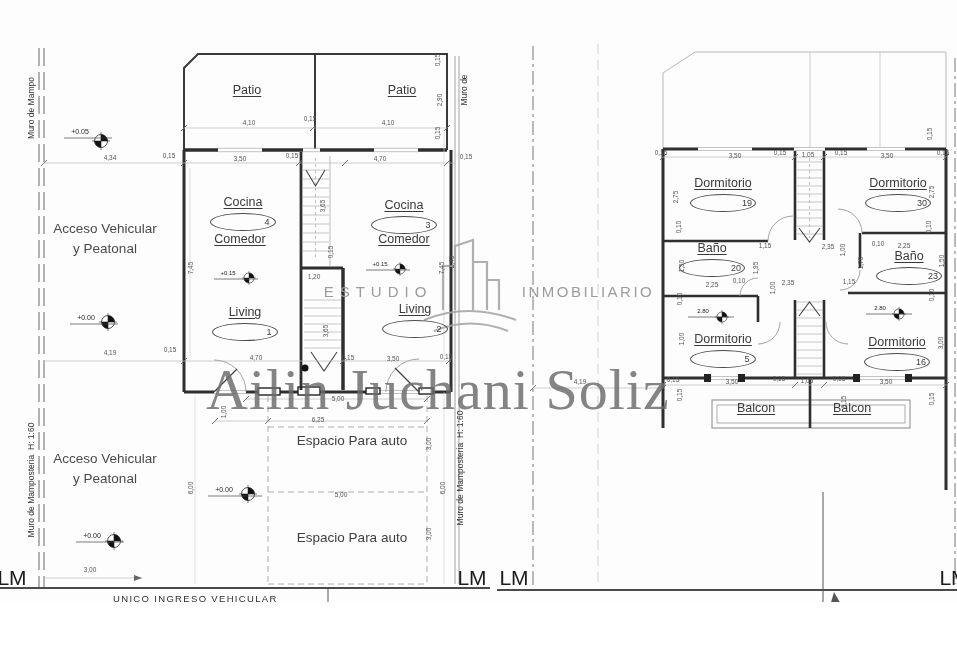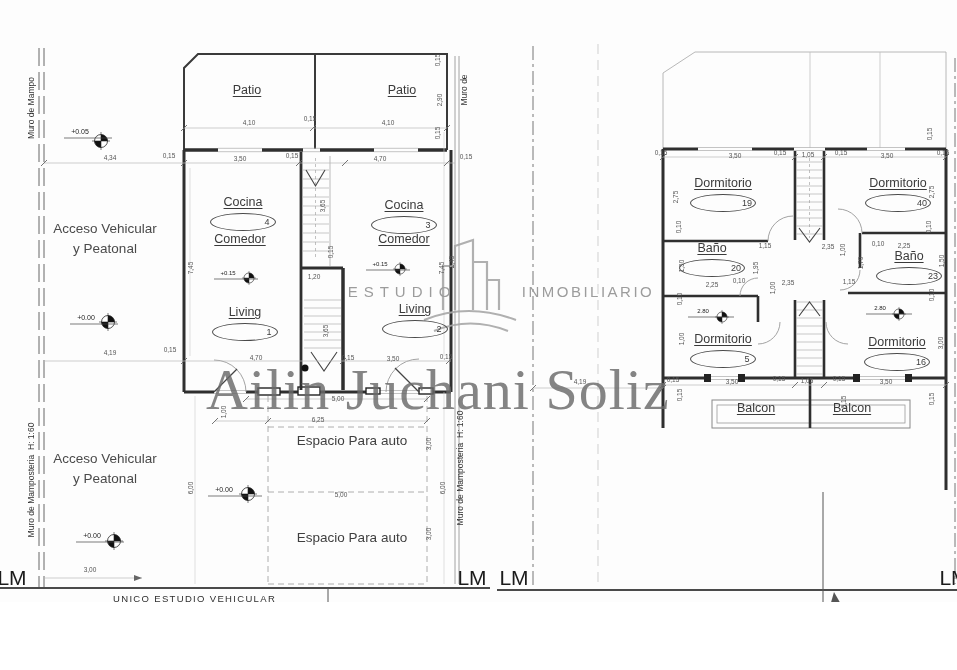--- a/index.html
+++ b/index.html
@@ -188,21 +188,21 @@
       <div class="room" style="left: 415px; top: 303px;">
         <span class="rname">Living</span>
         <span class="rnum">2</span>
       </div>
       <div class="room" style="left: 723px; top: 177px;">
         <span class="rname">Dormitorio</span>
         <span class="rnum">19</span>
       </div>
       <div class="room" style="left: 898px; top: 177px;">
         <span class="rname">Dormitorio</span>
-        <span class="rnum">40</span>
+        <span class="rnum">30</span>
       </div>
       <div class="room" style="left: 712px; top: 242px;">
         <span class="rname">Baño</span>
         <span class="rnum">20</span>
       </div>
       <div class="room" style="left: 909px; top: 250px;">
         <span class="rname">Baño</span>
         <span class="rnum">23</span>
       </div>
       <div class="room" style="left: 723px; top: 333px;">
@@ -302,28 +302,28 @@
       <span class="lbl lvls" style="left: 228px; top: 273px;">+0.15</span>
       <span class="lbl lvls" style="left: 380px; top: 264px;">+0.15</span>
       <span class="lbl lvls" style="left: 703px; top: 311px;">2.80</span>
       <span class="lbl lvls" style="left: 880px; top: 308px;">2.80</span>
       <span class="lbl access" style="left: 105px; top: 239px;">Acceso Vehicular
 y Peatonal</span>
       <span class="lbl access" style="left: 105px; top: 469px;">Acceso Vehicular
 y Peatonal</span>
       <span class="lbl space" style="left: 352px; top: 441px;">Espacio Para auto</span>
       <span class="lbl space" style="left: 352px; top: 538px;">Espacio Para auto</span>
-      <span class="lbl street" style="left: 113px; top: 599px;">UNICO ESTUDIO VEHICULAR</span>
+      <span class="lbl street" style="left: 113px; top: 599px;">UNICO INGRESO VEHICULAR</span>
       <span class="lbl lm" style="left: 12px; top: 577px;">LM</span>
       <span class="lbl lm" style="left: 472px; top: 577px;">LM</span>
       <span class="lbl lm" style="left: 514px; top: 577px;">LM</span>
       <span class="lbl lm" style="left: 954px; top: 577px;">LM</span>
       <span class="lbl muro vert" style="left: 31px; top: 108px;">Muro de Mampo</span>
       <span class="lbl muro vert" style="left: 31px; top: 480px;">Muro de Mamposteria  H: 1:60</span>
       <span class="lbl muro vert" style="left: 464px; top: 90px;">Muro de</span>
       <span class="lbl muro vert" style="left: 460px; top: 468px;">Muro de Mamposteria  H: 1:60</span>
-      <span class="lbl brand-l" style="left: 402px; top: 291px;">ESTUDIO</span>
+      <span class="lbl brand-l" style="left: 378px; top: 291px;">ESTUDIO</span>
       <span class="lbl brand-r" style="left: 588px; top: 291px;">INMOBILIARIO</span>
     </div>
 
 <div id="watermark">Ailin Juchani Soliz</div>
 
 </div>
 
 </body></html>

